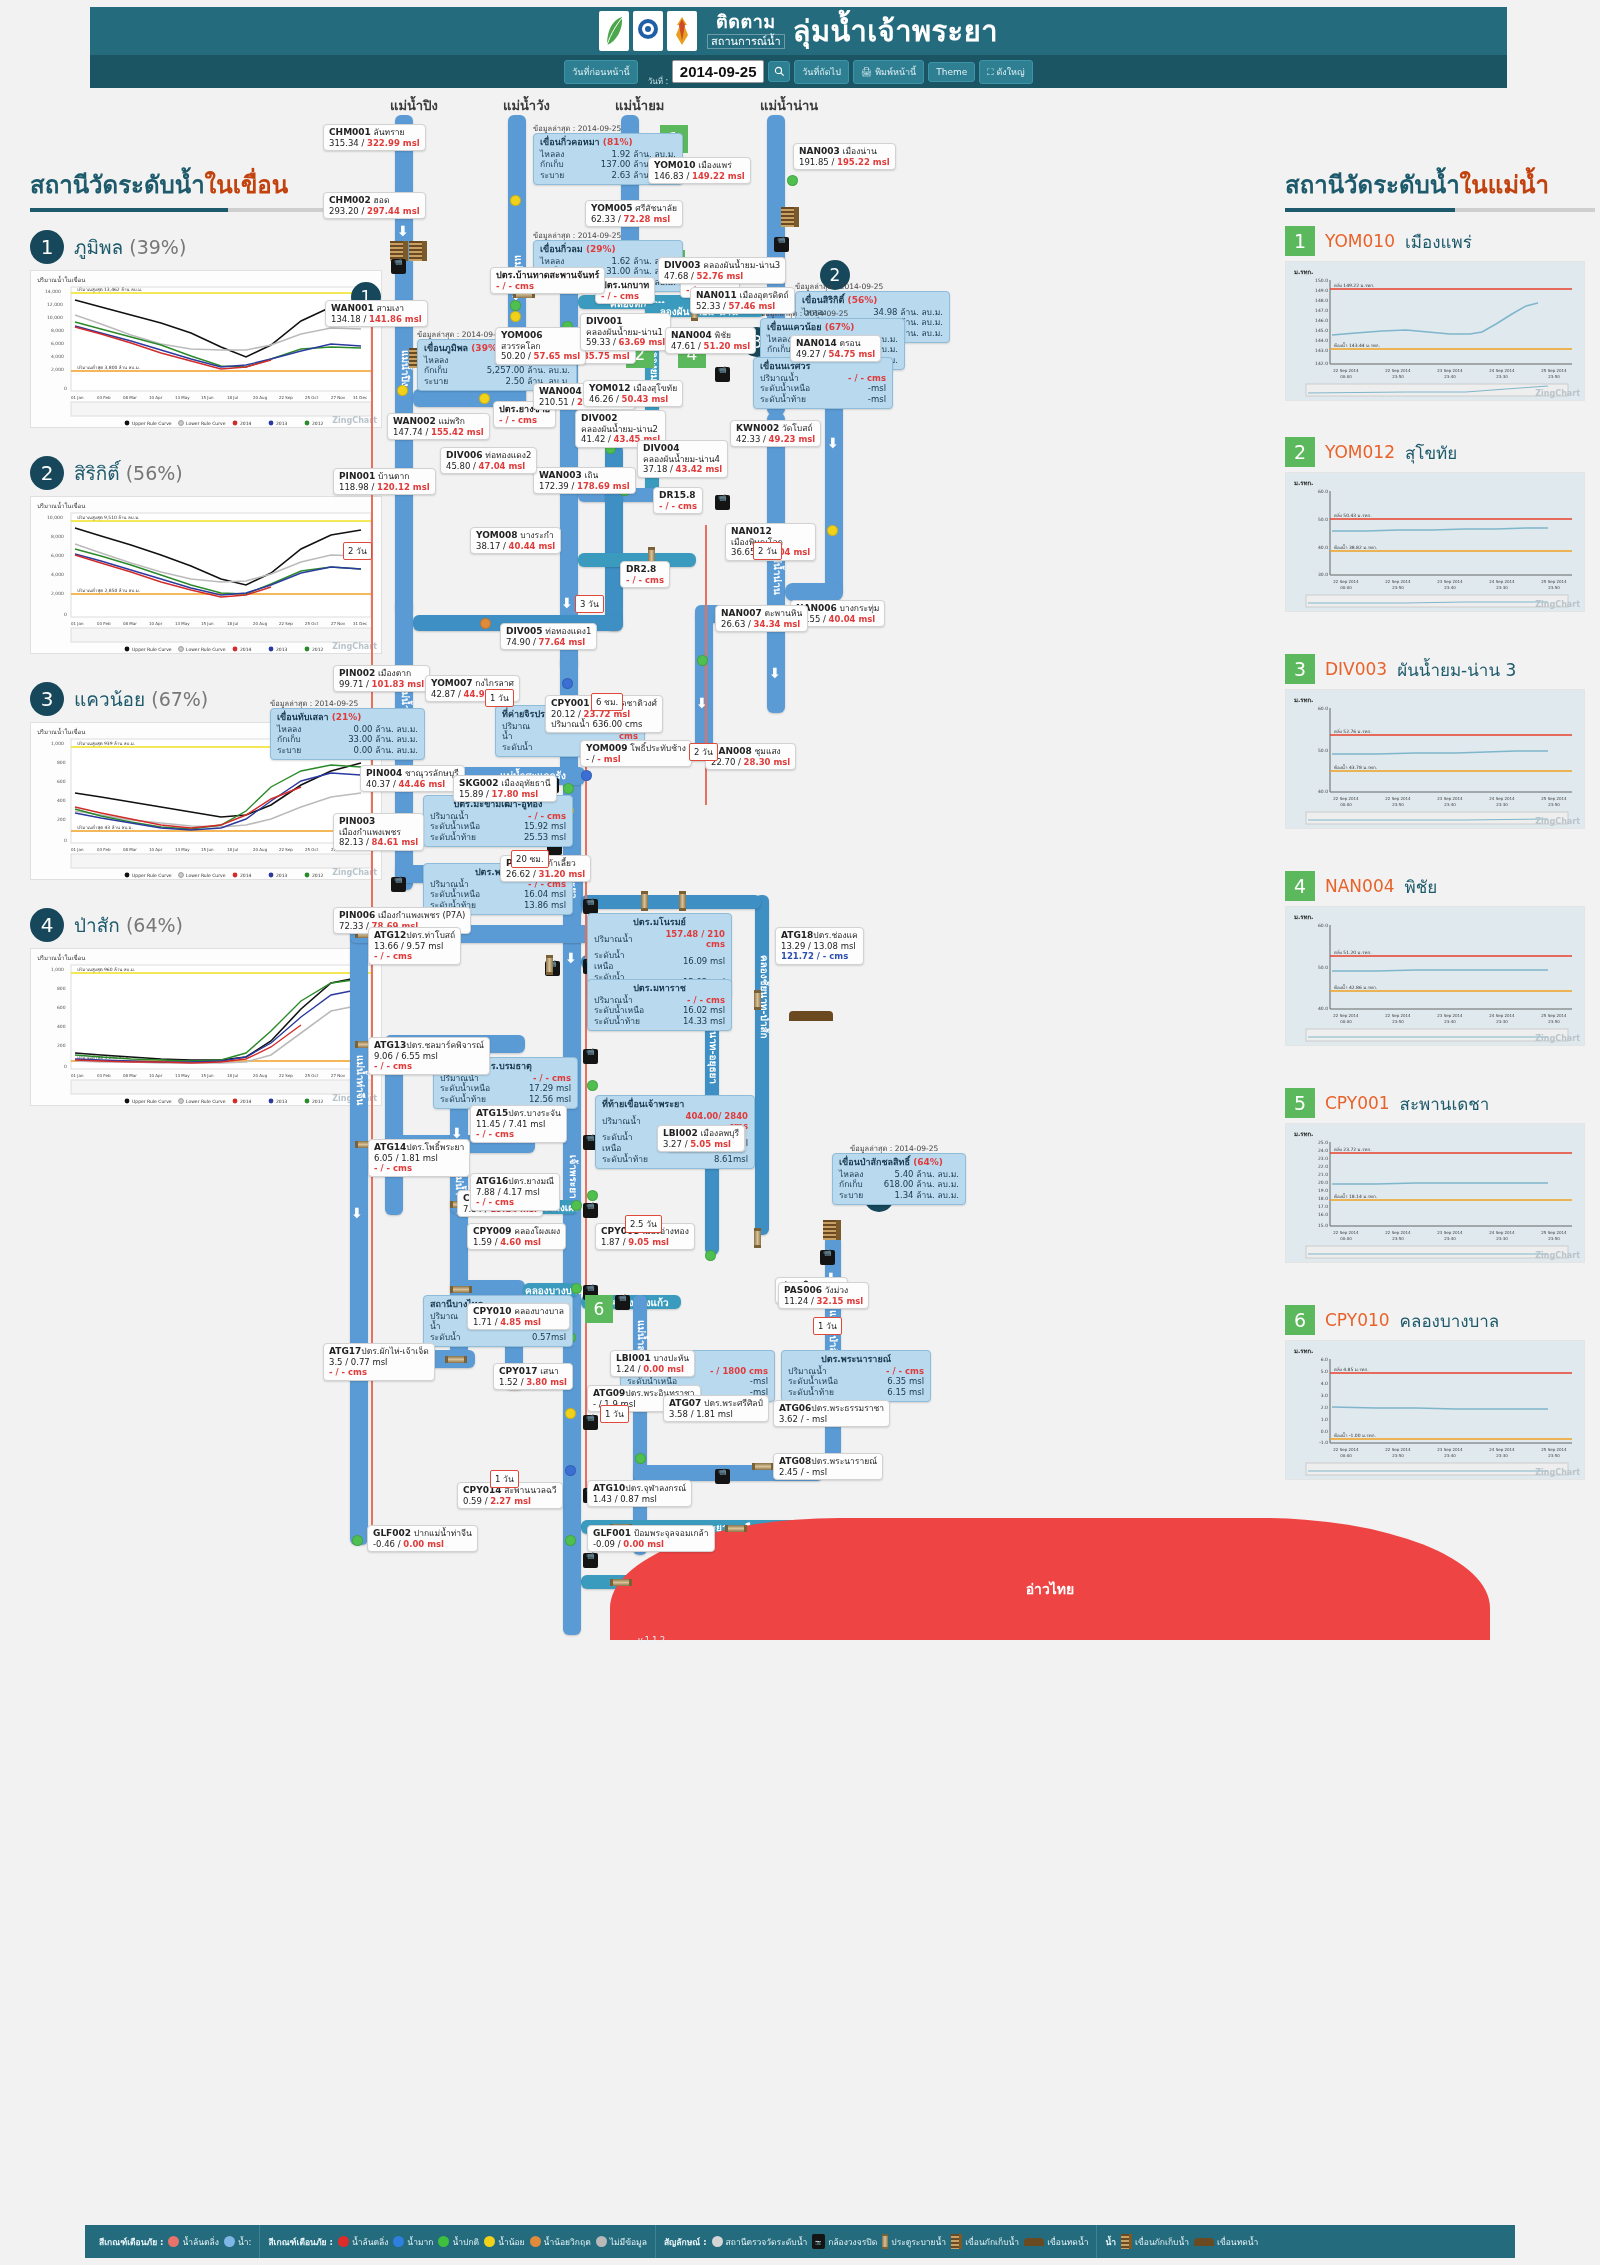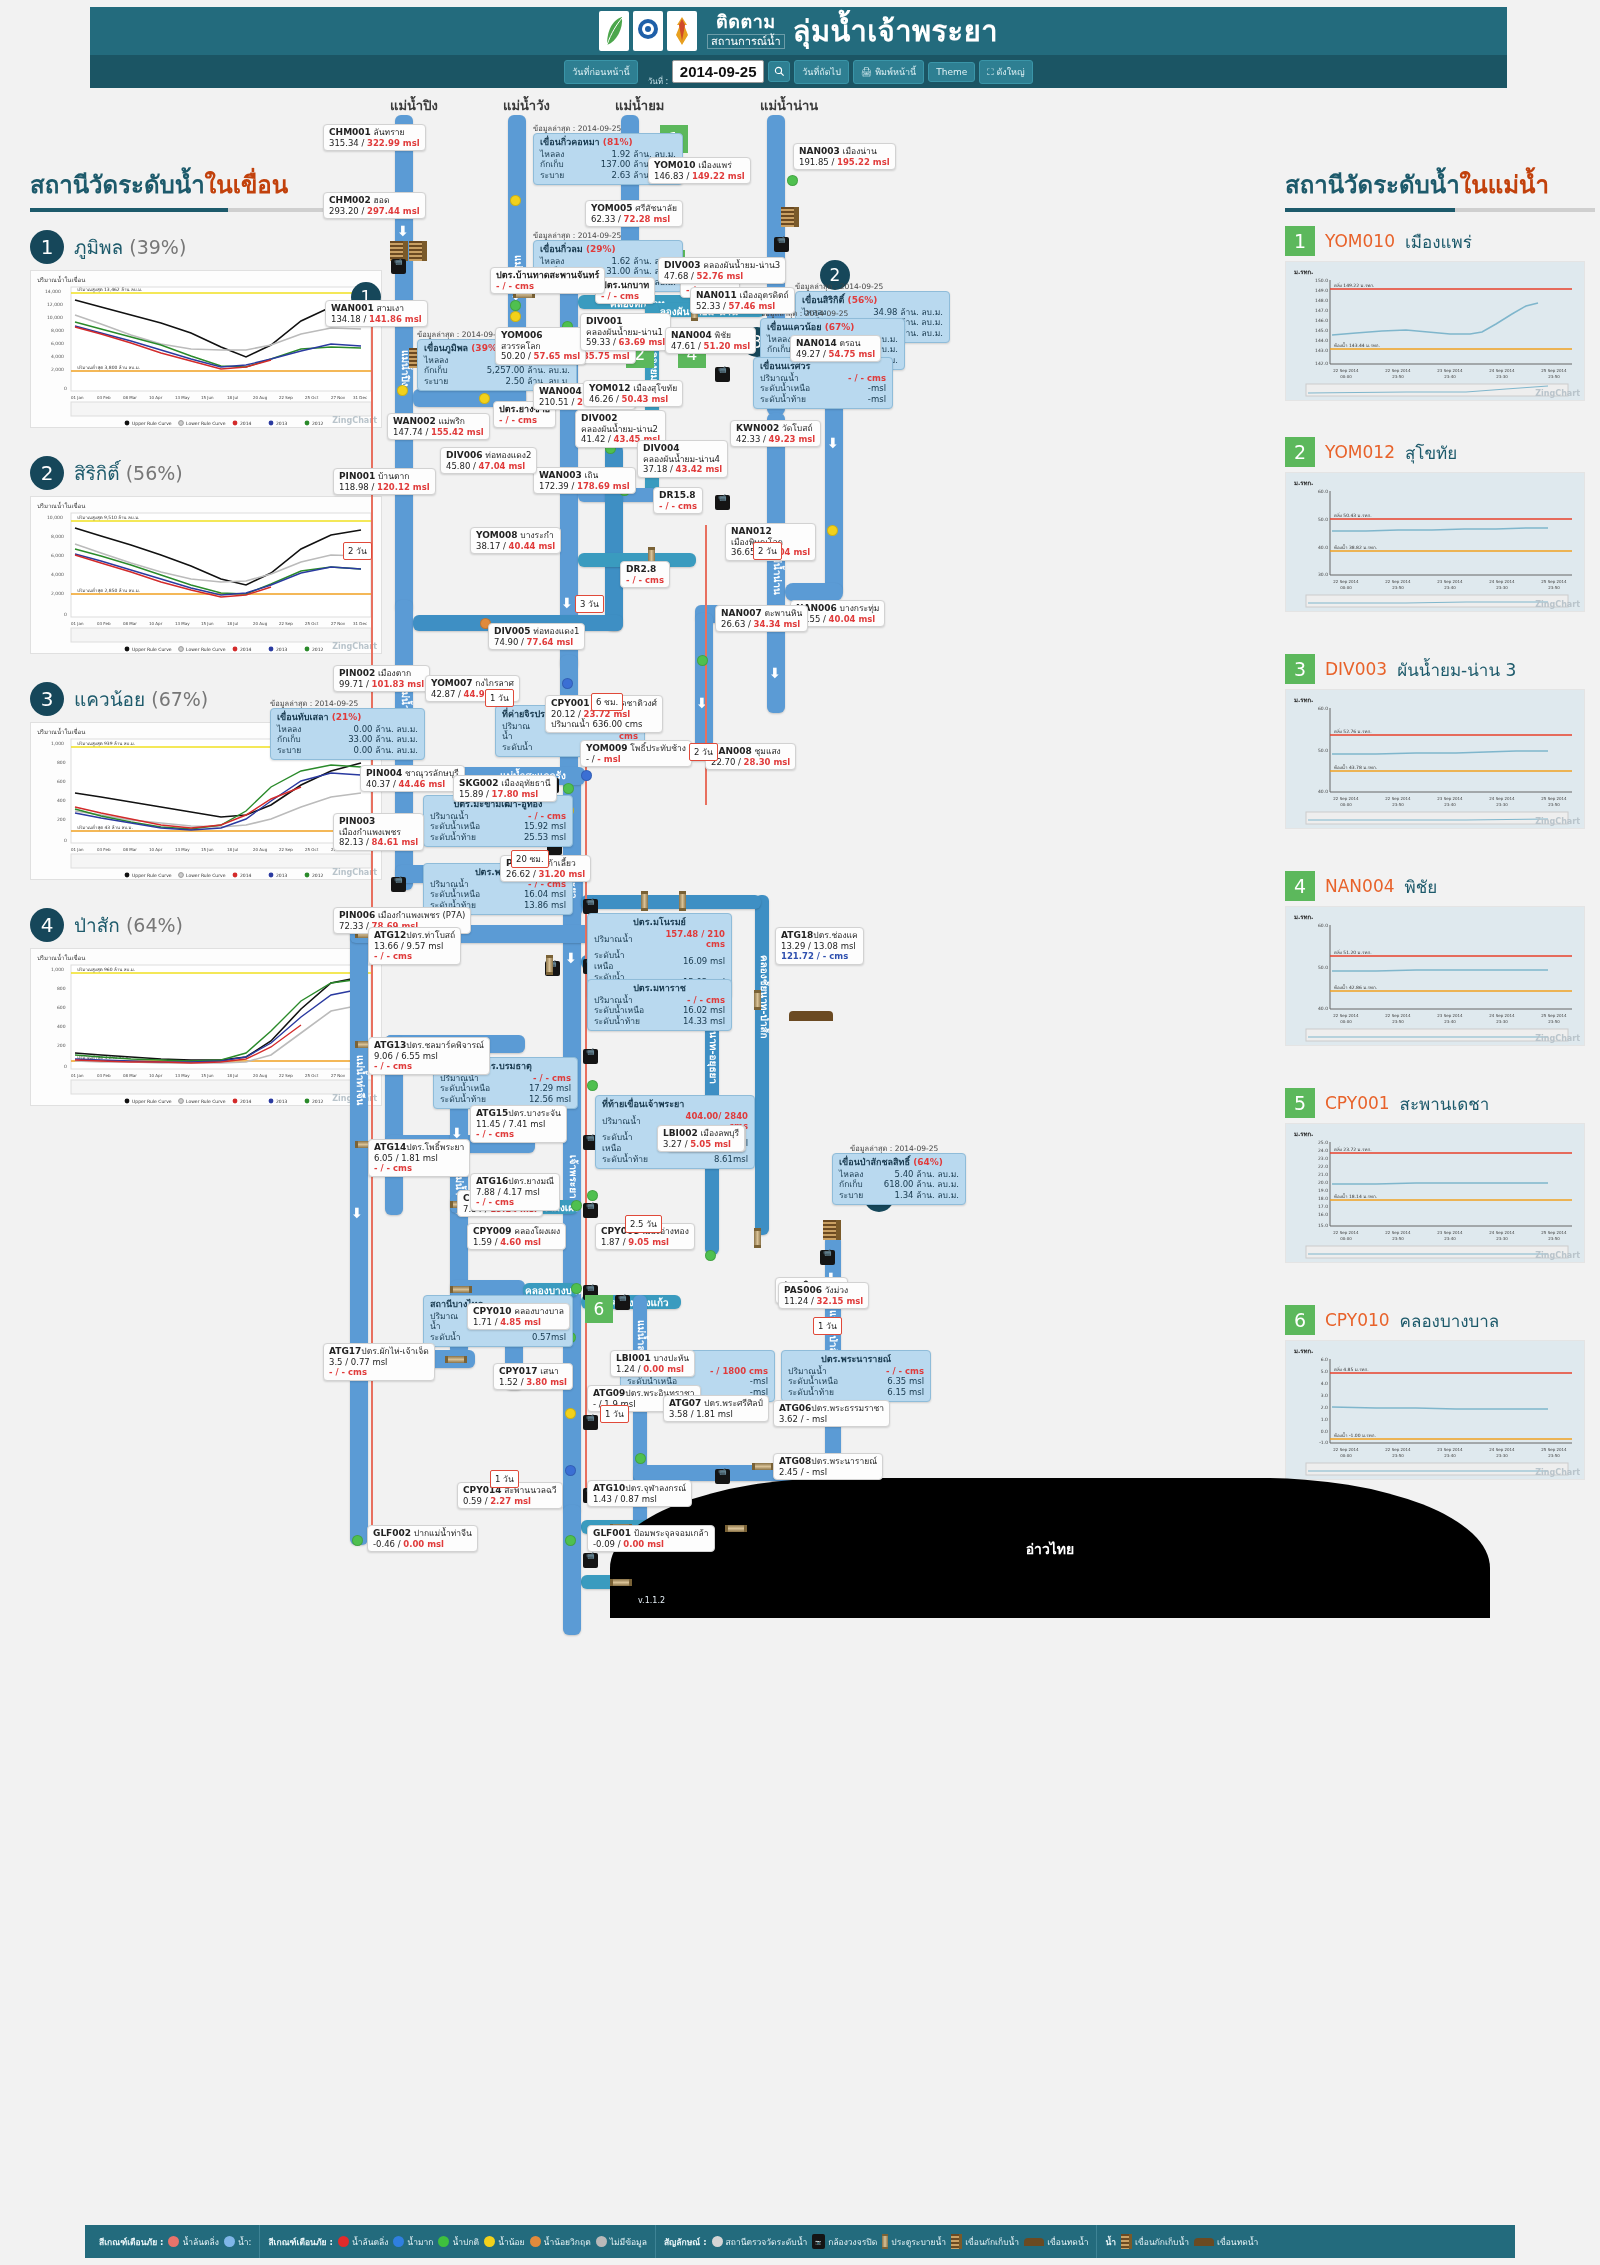--- a/index.html
+++ b/index.html
@@ -101,22 +101,22 @@
             background:linear-gradient(to right,#8a7348,#d8c196,#8a7348); border-top:3px solid #7a6236; border-bottom:3px solid #7a6236;}
   .gate-h { position:absolute; width:22px; height:7px;
             background:linear-gradient(#8a7348,#d8c196,#8a7348); border-left:3px solid #7a6236; border-right:3px solid #7a6236;}
   .dam-h { position:absolute; width:44px; height:10px; background:#6b4a22; border-radius:4px 4px 0 0;}
   .arrow { position:absolute; color:#fff; font-size:14px; font-weight:bold; }
   .timebox { position:absolute; background:#fff; border:1px solid #e04a3a; border-radius:2px;
              font-size:8.5px; padding:1px 4px; color:#222; white-space:nowrap; }
   .redline { position:absolute; background:#e8705f; }
 
   
-  #gulf { position:absolute; left:215px; top:1383px; width:880px; height:140px;
-          background:#000000; border-radius:230px 230px 0 0 / 90px 90px 0 0; }
+  #gulf { position:absolute; left:215px; top:1423px; width:880px; height:122px;
+          background:#ef4444; border-radius:230px 230px 0 0 / 90px 90px 0 0; }
   #gulf-lbl { position:absolute; left:0; right:0; top:60px; text-align:center; color:#fff; font-size:14px; font-weight:bold;}
   #ver { position:absolute; left:28px; top:118px; color:#e7f1f8; font-size:8px;}
 
   
   #footer { position:absolute; left:85px; top:2225px; width:1430px; height:33px;
             background:#236b7d; display:flex; align-items:center; gap:0; padding:0 6px;
             color:#eaf6f9; font-size:8.5px; }
   .fsec { display:flex; align-items:center; gap:5px; padding:0 8px; height:100%; }
   .fsec + .fsec { border-left:1px solid #3e8395; }
   .fsec .lbl { font-weight:bold; }
@@ -1295,21 +1295,21 @@
     <div class="cal" style="left:138px;top:288px"><b>WAN004</b> <span>เกาะคา</span><br><span>210.51 / </span><span class="hi">214.89 msl</span></div>
     <div class="cal" style="left:138px;top:372px"><b>WAN003</b> <span>เถิน</span><br><span>172.39 / </span><span class="hi">178.69 msl</span></div>
     <div class="cal" style="left:-8px;top:318px"><b>WAN002</b> <span>แม่พริก</span><br><span>147.74 / </span><span class="hi">155.42 msl</span></div>
     <div class="cal" style="left:-70px;top:205px"><b>WAN001</b> <span>สามเงา</span><br><span>134.18 / </span><span class="hi">141.86 msl</span></div>
     <div class="cal" style="left:-62px;top:373px"><b>PIN001</b> <span>บ้านตาก</span><br><span>118.98 / </span><span class="hi">120.12 msl</span></div>
     <div class="cal" style="left:-62px;top:570px"><b>PIN002</b> <span>เมืองตาก</span><br><span>99.71 / </span><span class="hi">101.83 msl</span></div>
     <div class="cal" style="left:-62px;top:718px"><b>PIN003</b><br><span>เมืองกำแพงเพชร</span><br><span>82.13 / </span><span class="hi">84.61 msl</span></div>
     <div class="cal" style="left:-62px;top:812px"><b>PIN006</b> <span>เมืองกำแพงเพชร (P7A)</span><br><span>72.33 / </span><span class="hi">78.69 msl</span></div>
     <div class="cal" style="left:105px;top:760px"><b>PIN005</b> <span>เก้าเลี้ยว</span><br><span>26.62 / </span><span class="hi">31.20 msl</span></div>
     <div class="cal" style="left:-35px;top:670px"><b>PIN004</b> <span>ชาณุวรลักษบุรี</span><br><span>40.37 / </span><span class="hi">44.46 msl</span></div>
-    <div class="cal" style="left:93px;top:528px"><b>DIV005</b> <span>ท่อทองแดง1</span><br><span>74.90 / </span><span class="hi">77.64 msl</span></div>
+    <div class="cal" style="left:105px;top:528px"><b>DIV005</b> <span>ท่อทองแดง1</span><br><span>74.90 / </span><span class="hi">77.64 msl</span></div>
     <div class="cal" style="left:45px;top:352px"><b>DIV006</b> <span>ท่อทองแดง2</span><br><span>45.80 / </span><span class="hi">47.04 msl</span></div>
     <div class="cal" style="left:253px;top:62px"><b>YOM010</b> <span>เมืองแพร่</span><br><span>146.83 / </span><span class="hi">149.22 msl</span></div>
     <div class="cal" style="left:190px;top:105px"><b>YOM005</b> <span>ศรีสัชนาลัย</span><br><span>62.33 / </span><span class="hi">72.28 msl</span></div>
     <div class="cal" style="left:100px;top:232px"><b>YOM006</b><br><span>สวรรคโลก</span><br><span>50.20 / </span><span class="hi">57.65 msl</span></div>
     <div class="cal" style="left:188px;top:285px"><b>YOM012</b> <span>เมืองสุโขทัย</span><br><span>46.26 / </span><span class="hi">50.43 msl</span></div>
     <div class="cal" style="left:30px;top:580px"><b>YOM007</b> <span>กงไกรลาศ</span><br><span>42.87 / </span><span class="hi">44.97 msl</span></div>
     <div class="cal" style="left:75px;top:432px"><b>YOM008</b> <span>บางระกำ</span><br><span>38.17 / </span><span class="hi">40.44 msl</span></div>
     <div class="cal" style="left:185px;top:645px"><b>YOM009</b> <span>โพธิ์ประทับช้าง</span><br><span>- / </span><span class="hi">- msl</span></div>
     <div class="cal" style="left:185px;top:218px"><b>DIV001</b><br><span>คลองผันน้ำยม-น่าน1</span><br><span>59.33 / </span><span class="hi">63.69 msl</span></div>
     <div class="cal" style="left:180px;top:315px"><b>DIV002</b><br><span>คลองผันน้ำยม-น่าน2</span><br><span>41.42 / </span><span class="hi">43.45 msl</span></div>

